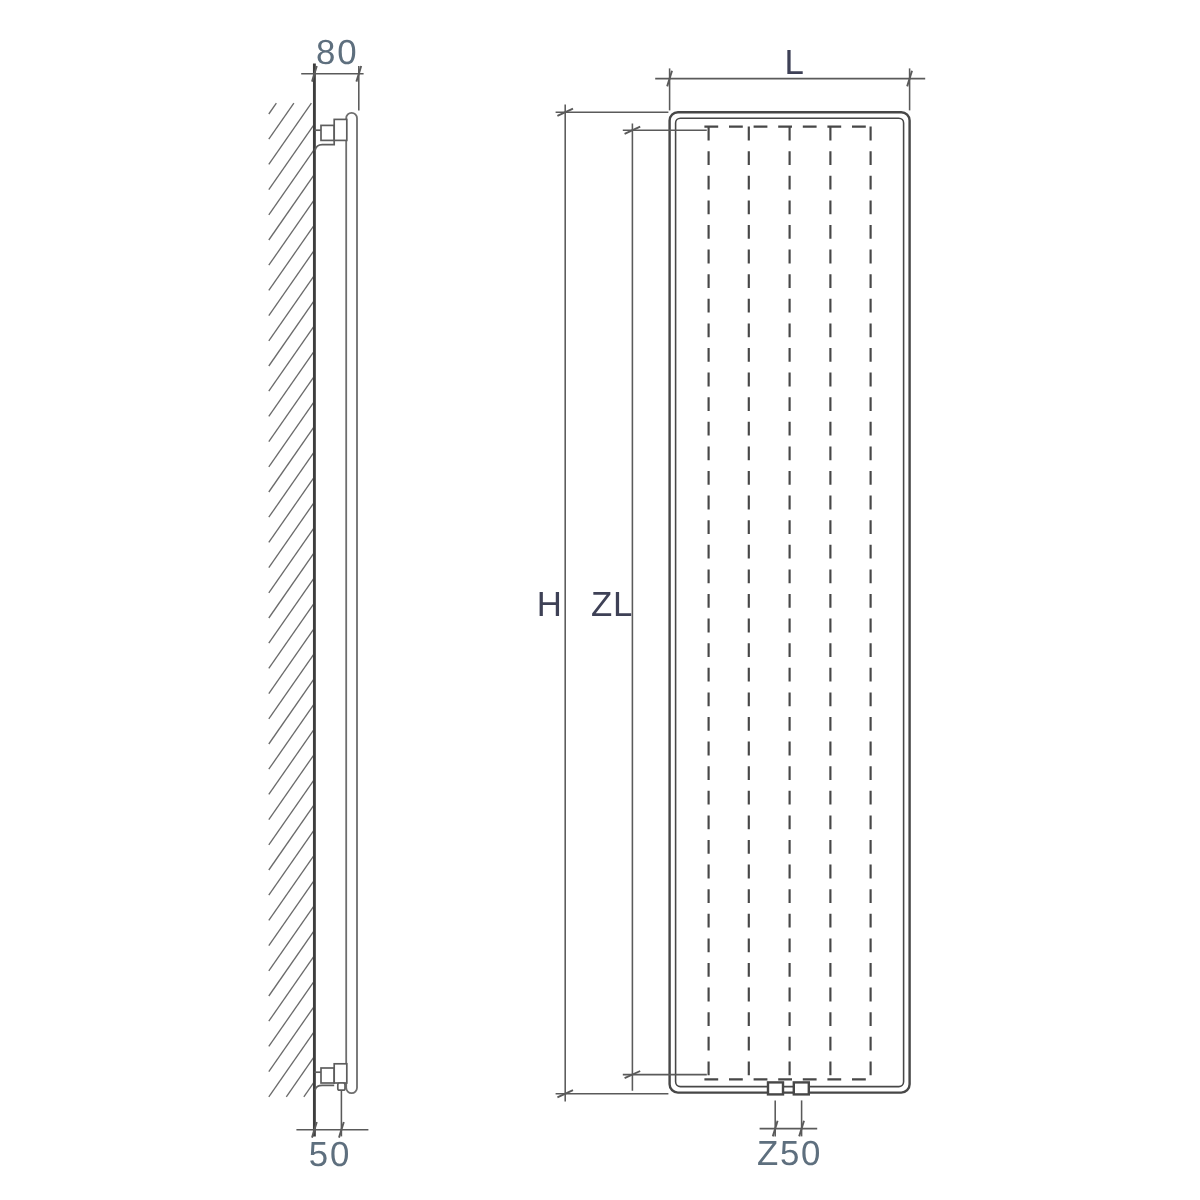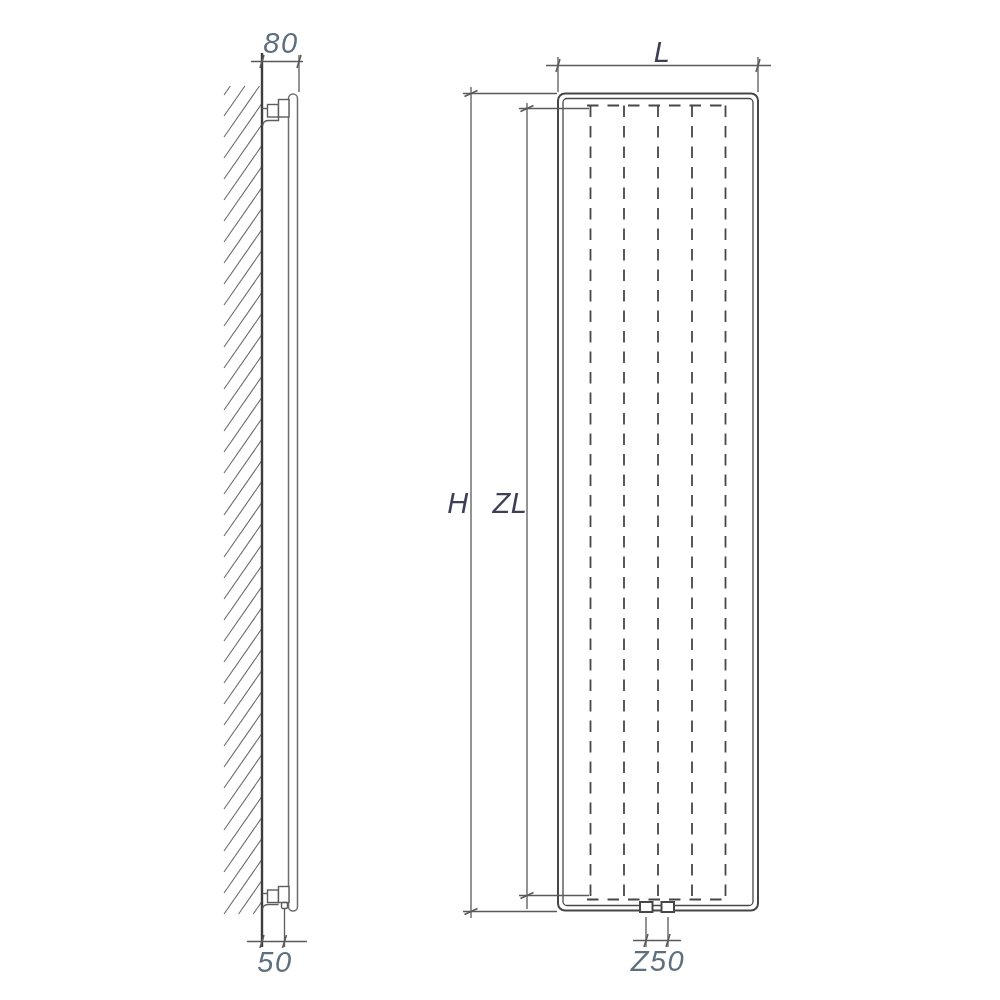--- a/index.html
+++ b/index.html
@@ -4,21 +4,21 @@
 <style>
   :root{
     --line:#474747;
     --dim-line:#5a5a5a;
     --side-line:#6e6e6e;
     --number-text:#5e6f7e;
     --letter-text:#3e4156;
     --bg:#ffffff;
   }
   html,body{margin:0;padding:0;background:var(--bg);}
-  .stage{position:relative;width:1000px;height:1000px;background:var(--bg);overflow:hidden;font-style:italic;}
+  .stage{position:relative;width:1000px;height:1000px;background:var(--bg);overflow:hidden;}
   svg{display:block;}
   svg line, svg rect, svg path{fill:none;stroke-linecap:butt;}
   .main{stroke:var(--line);stroke-width:2;}
   .inner{stroke:var(--line);stroke-width:1.3;}
   .dash{stroke:var(--line);stroke-width:1.8;stroke-dasharray:11.5 9;}
   .dim{stroke:var(--dim-line);stroke-width:1.3;}
   .tick{stroke:var(--dim-line);stroke-width:1.6;}
   .wall{stroke:#3d3d3d;stroke-width:2.4;}
   .hatch{stroke:#6b6b6b;stroke-width:1.1;}
   .side{stroke:var(--side-line);stroke-width:1.5;}

